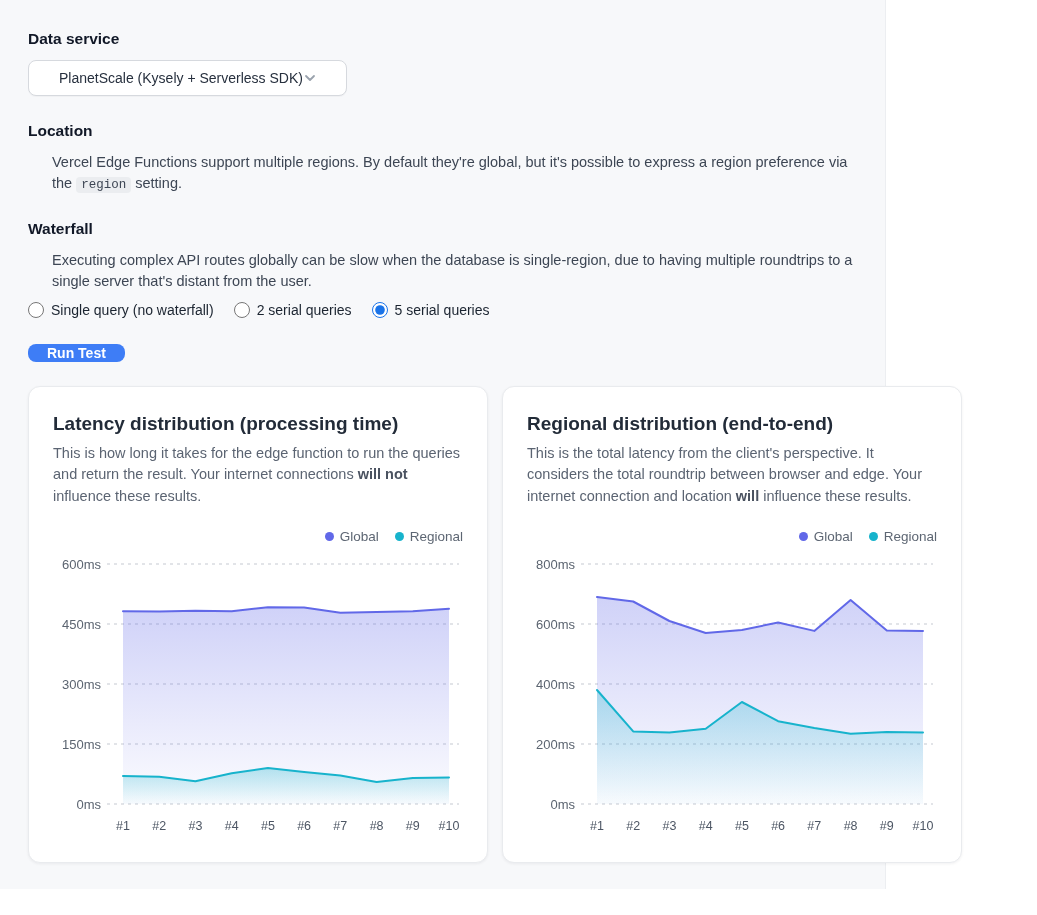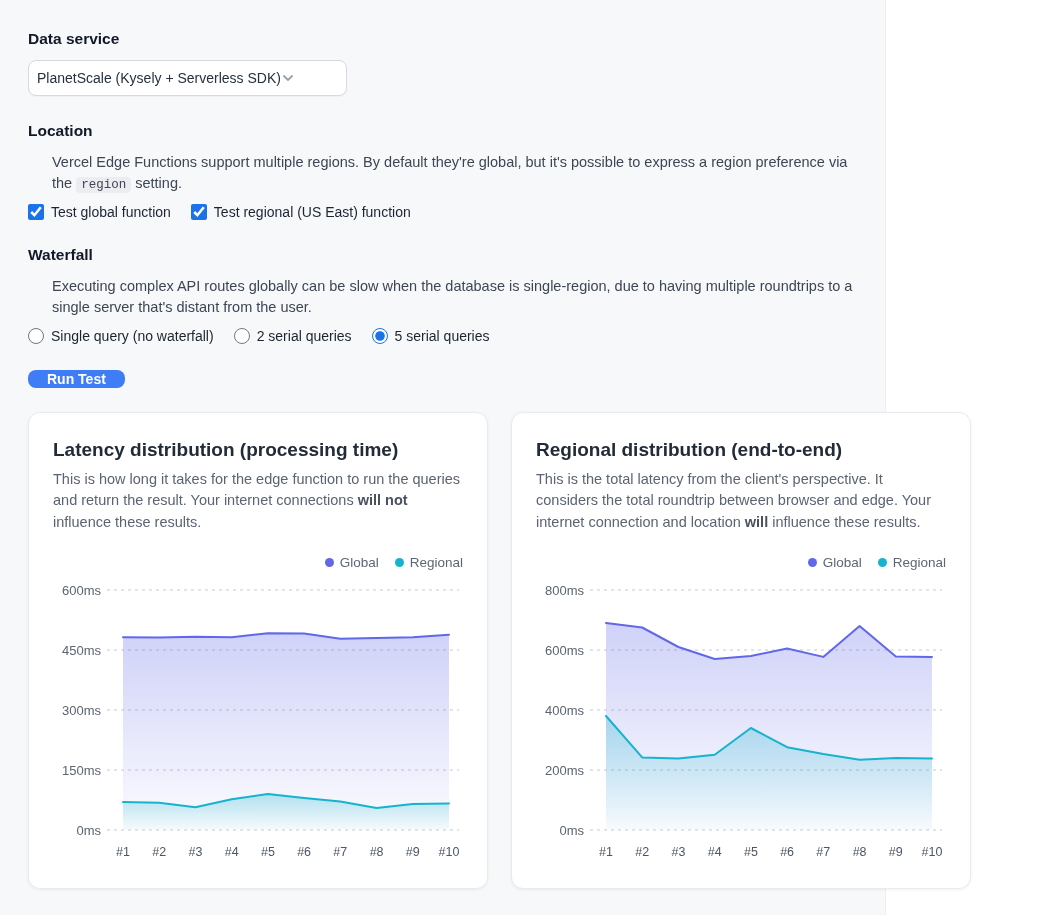--- a/index.html
+++ b/index.html
@@ -4,37 +4,37 @@
 <style>
   * { box-sizing: border-box; margin: 0; padding: 0; }
   html,body { background:#ffffff; }
   body { font-family: "Liberation Sans", "DejaVu Sans", sans-serif; color:#1b2430; }
   .app { width:886px; min-height:888px; background:#f7f8fa; padding:26px 28px; border-right:1px solid #eceef1; }
 
   .section-title { font-size:15.5px; font-weight:700; color:#111827; margin-top:26px; margin-bottom:12px; }
   .section-title:first-child { margin-top:4px; }
 
   .select-box { width:319px; height:36px; background:#ffffff; border:1px solid #d6d9de; border-radius:8px;
-    display:flex; align-items:center; justify-content:flex-start; padding:0 12px 0 8px; cursor:pointer;
+    display:flex; align-items:center; justify-content:flex-start; padding:0 12px 0 30px; cursor:pointer;
     box-shadow:0 1px 1px rgba(16,24,40,0.03); }
   .select-box .val { font-size:14px; color:#27303e; }
   .select-box svg { flex:0 0 auto; }
 
   .para { font-size:14.5px; color:#3d4654; line-height:1.45; max-width:935px; margin-bottom:10px;margin-left:24px; }
   .code-chip { font-family:"Liberation Mono","DejaVu Sans Mono",monospace; font-size:12.5px; background:#ebedf0;
     color:#3d4654; border-radius:4px; padding:1px 5px; }
 
   .choices { display:flex; align-items:center; gap:20px; margin-bottom:4px; }
   .choice { display:flex; align-items:center; gap:7px; font-size:14px; color:#1b2430; cursor:pointer; }
   .choice input { width:16px; height:16px; accent-color:#1a73e8; cursor:pointer; }
 
   .run-btn { margin-top:22px; background:#3e7df6; color:#ffffff; border:none; border-radius:8px;
     padding:1px 19px; font-size:14px; font-weight:700; font-family:inherit; cursor:pointer; }
 
-  .cards { display:flex; gap:23px; margin-top:24px; }
+  .cards { display:flex; gap:14px; margin-top:24px; }
   .card { width:460px; background:#ffffff; border:1px solid #e9ebee; border-radius:12px; padding:26px 24px 20px 24px;
     box-shadow:0 1px 3px rgba(16,24,40,0.06); }
   .card-title { font-size:19px; font-weight:700; color:#222b38; margin-bottom:8px; }
   .card-desc { font-size:14.5px; color:#5b6472; line-height:1.47; }
   .card-desc b { color:#4a5260; }
 
   .legend { display:flex; justify-content:flex-end; align-items:center; gap:16px; margin-top:22px; margin-bottom:6px; }
   .legend-item { display:flex; align-items:center; gap:6px; font-size:13.5px; color:#5d6673; }
   .legend-dot { width:9px; height:9px; border-radius:50%; display:inline-block; }
 
@@ -53,30 +53,20 @@
     <span class="val">PlanetScale (Kysely + Serverless SDK)</span>
     <svg width="14" height="14" viewBox="0 0 14 14">
       <path d="M3 5 L7 9 L11 5" fill="none" stroke="#9aa2ad" stroke-width="1.8" stroke-linecap="round" stroke-linejoin="round"></path>
     </svg>
   </div>
 
   <div class="section-title">Location</div>
   <p class="para">
     <span>Vercel Edge Functions support multiple regions. By default they're global, but it's possible to express a region preference via the </span><code class="code-chip">region</code><span> setting.</span>
   </p>
-  <div class="choices">
-    <label class="choice">
-      <input type="checkbox" checked="" style="">
-      <span>Test global function</span>
-    </label>
-    <label class="choice">
-      <input type="checkbox" checked="" style="">
-      <span>Test regional (US East) function</span>
-    </label>
-  </div>
 
   <div class="section-title">Waterfall</div>
   <p class="para">Executing complex API routes globally can be slow when the database is single-region, due to having multiple roundtrips to a single server that's distant from the user.</p>
   <div class="choices">
     <label class="choice">
       <input type="radio" name="waterfall" style="">
       <span>Single query (no waterfall)</span>
     </label>
     <label class="choice">
       <input type="radio" name="waterfall" style="">

